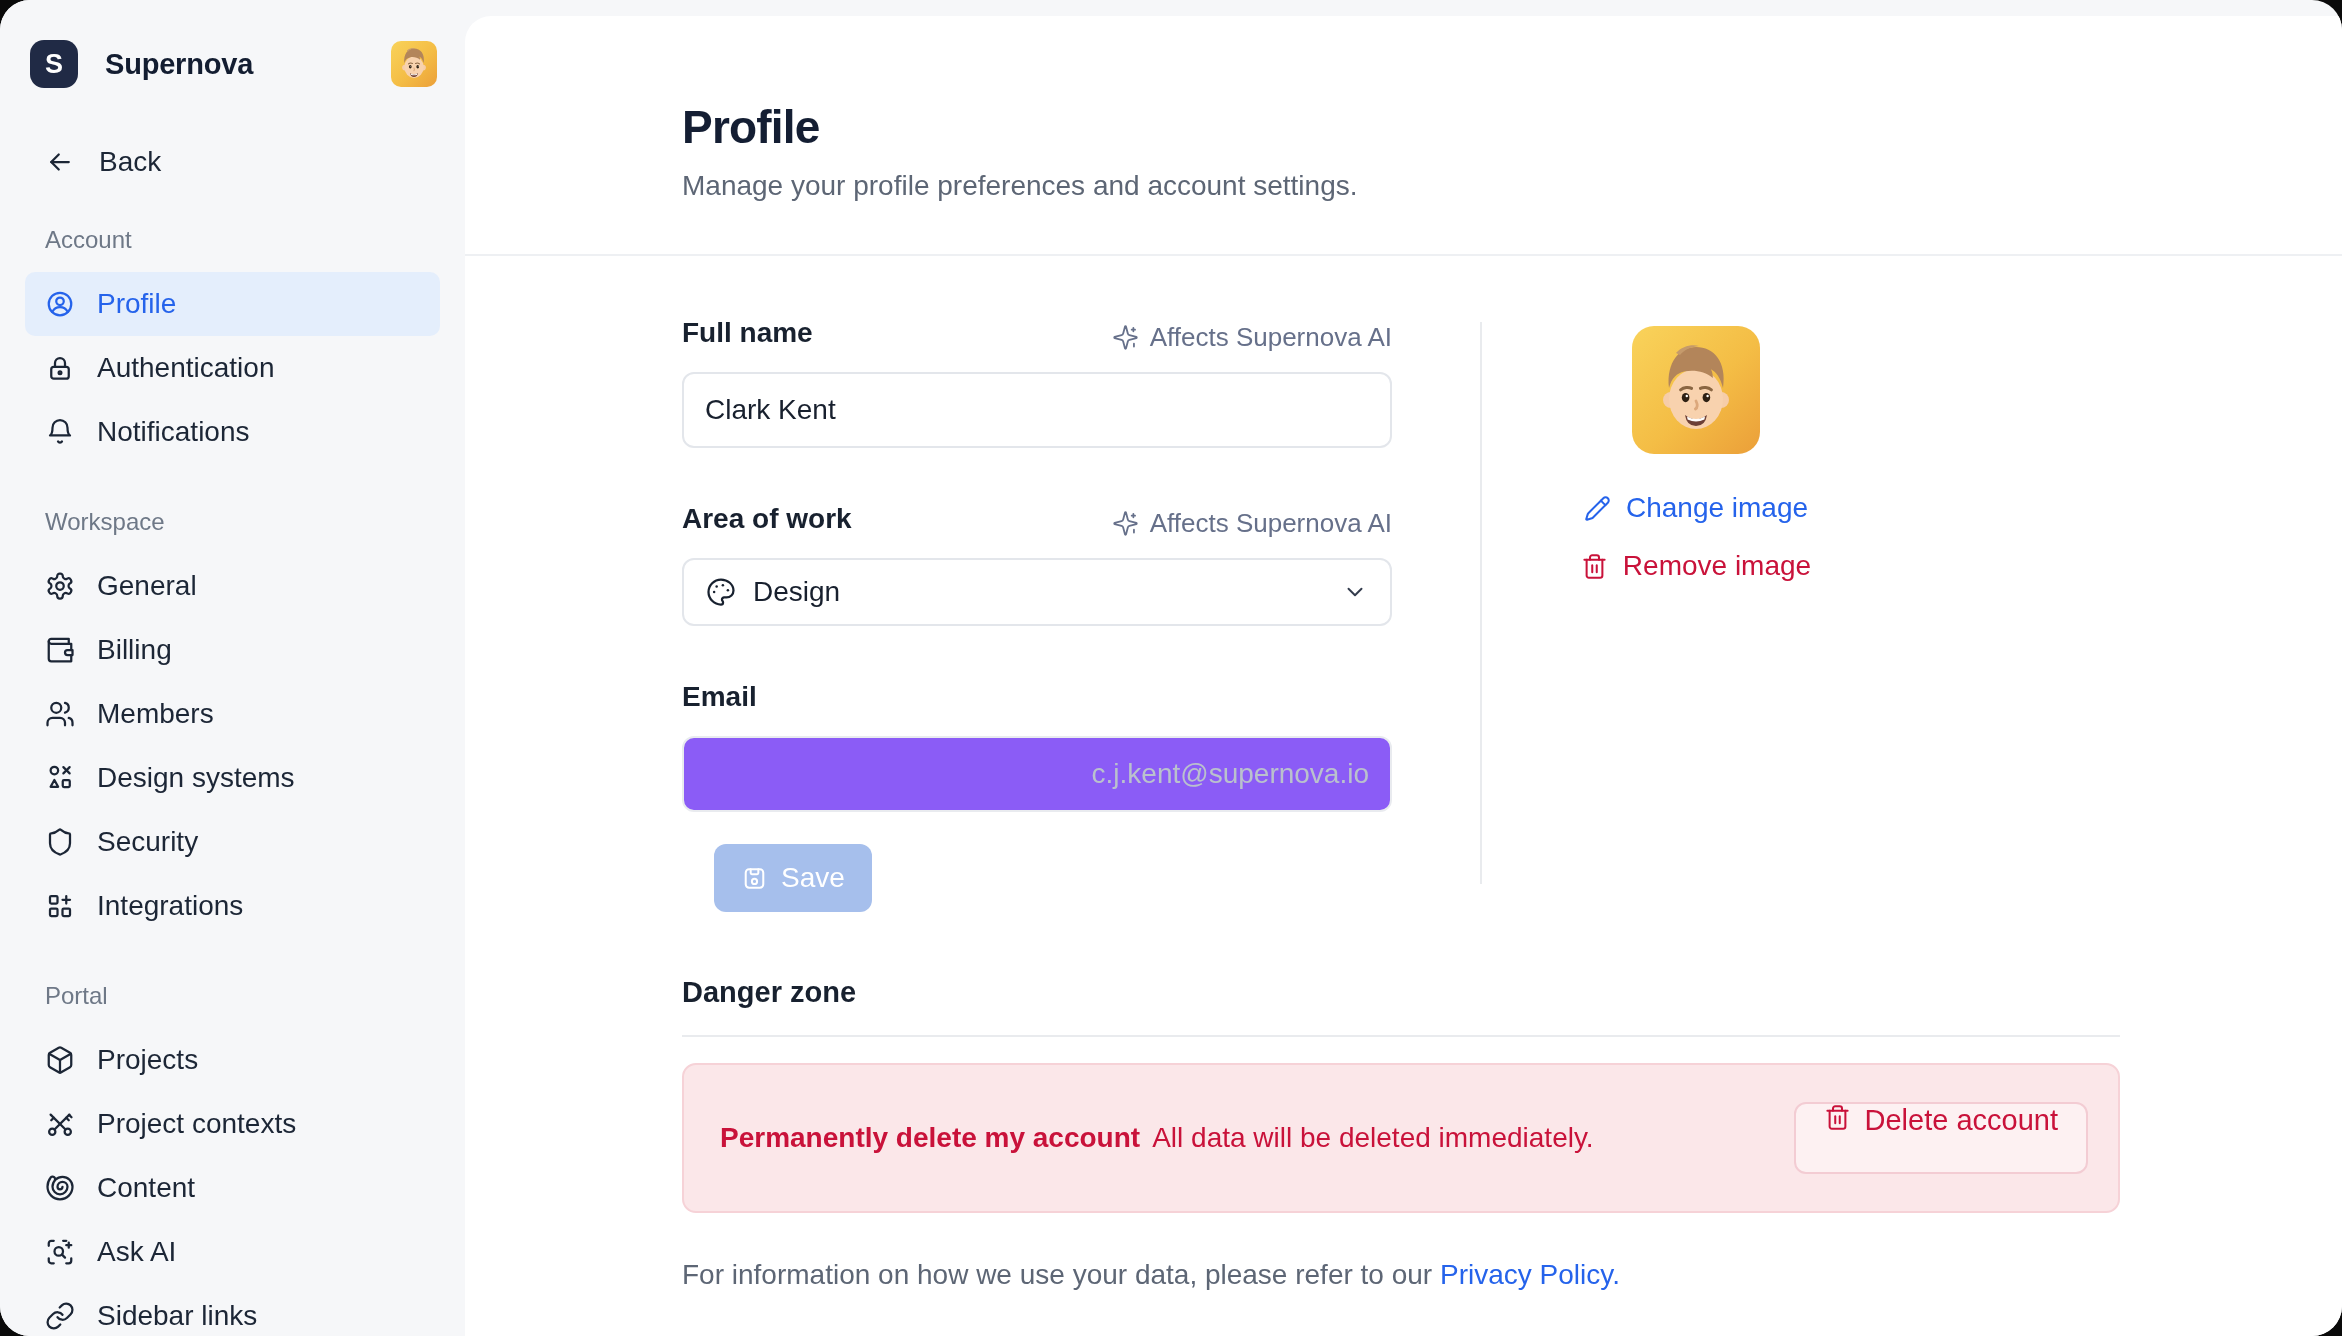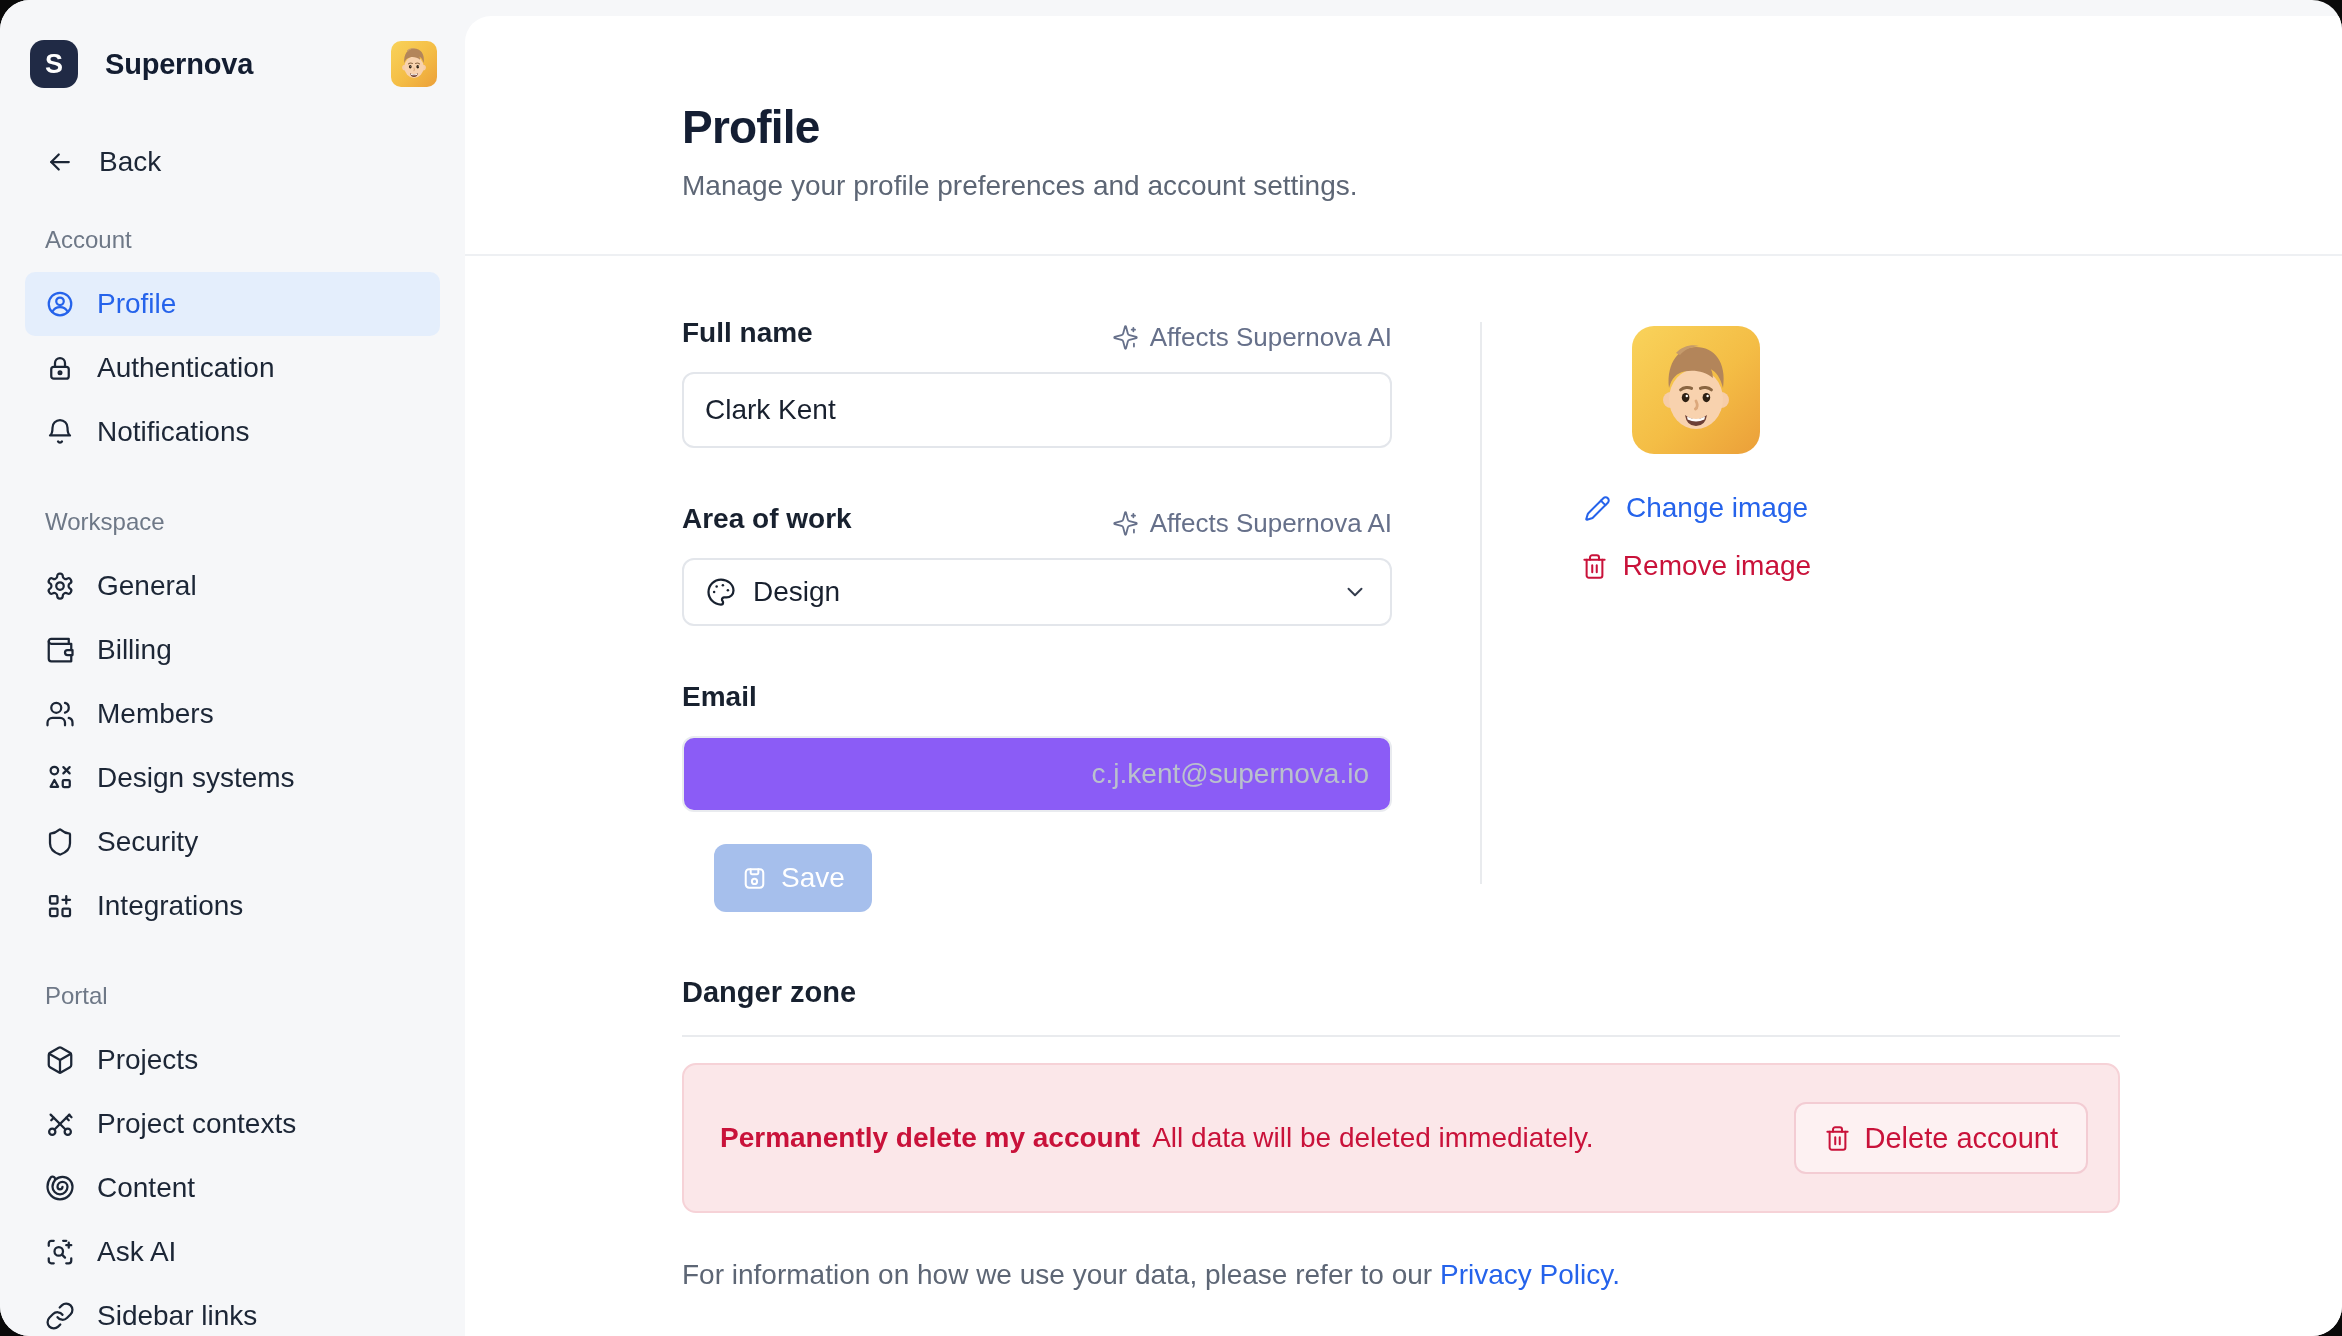--- a/index.html
+++ b/index.html
@@ -55,21 +55,21 @@
   .img-link .ic { width:27px; height:27px; }
   .img-link.blue { color:#2563eb; }
   .img-link.red { color:#c9123a; }
 
   .danger-title { margin-top:64px; font-size:29px; font-weight:600; color:#18212f; }
   .hr-content { height:2px; background:#e9ebee; margin-top:26px; }
   .danger-panel { margin-top:26px; height:150px; background:#fbe7e9; border:2px solid #f6d2d7; border-radius:14px; display:flex; align-items:center; padding:0 30px 0 36px; }
   .danger-texts { display:flex; gap:12px; }
   .danger-h { font-size:28px; font-weight:600; color:#c9123a; }
   .danger-d { font-size:28px; color:#c9123a; }
-  .delete-btn { margin-left:auto; display:inline-flex; align-items:center; gap:14px; height:72px; padding:0 28px; background:#fdf1f2; border:2px solid #f3ccd3; border-radius:12px; color:#c9123a; font-size:29px; font-weight:500; font-family:inherit; cursor:pointer; }
+  .delete-btn { margin-left:auto; display:inline-flex; gap:14px; height:72px; padding:0 28px; background:#fdf1f2; border:2px solid #f3ccd3; border-radius:12px; color:#c9123a; font-size:29px; font-weight:500; font-family:inherit; cursor:pointer; }
   .delete-btn .ic { width:27px; height:27px; }
 
   .footer-note { margin-top:46px; font-size:28px; color:#5d6675; }
   .footer-note .plink { color:#2563eb; font-weight:500; cursor:pointer; }
 </style>
 </head>
 <body>
 
 <svg width="0" height="0" style="position:absolute">
   <defs>

